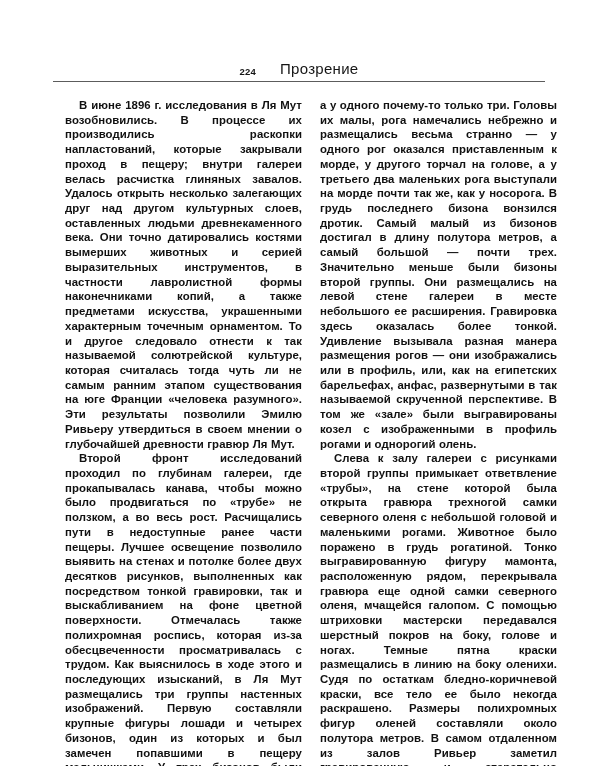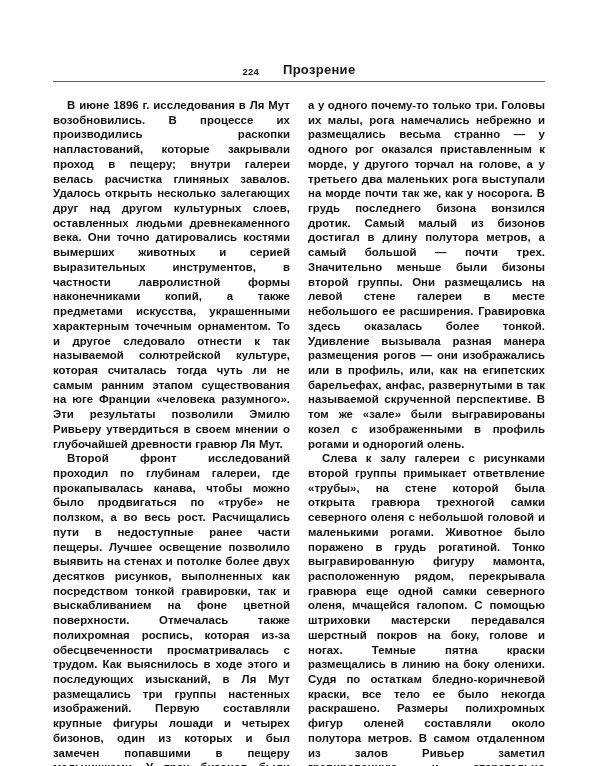--- a/index.html
+++ b/index.html
@@ -37,41 +37,41 @@
     align-items: flex-end;
   }
   .running-head .folio {
     font-size: 9.5px;
     font-weight: bold;
     letter-spacing: 0.2px;
     color: #151515;
     line-height: 1;
   }
   .running-head .rh-title {
-    font-size: 13px;
-    font-weight: bold;
+    font-size: 15px;
+    font-weight: normal;
     letter-spacing: 0.3px;
     color: #151515;
     line-height: 1;
     margin-left: 24px;
   }
 
   .head-rule {
     position: absolute;
     left: 53px;
     top: 81px;
     width: 492px;
     height: 1px;
     background: #5c5c5c;
   }
 
   
   .columns {
     position: absolute;
-    left: 53px;
+    left: 65px;
     top: 98px;
     width: 492px;
     height: 610px;
     display: flex;
     justify-content: space-between;
   }
   .col {
     width: 237px;
   }
 

